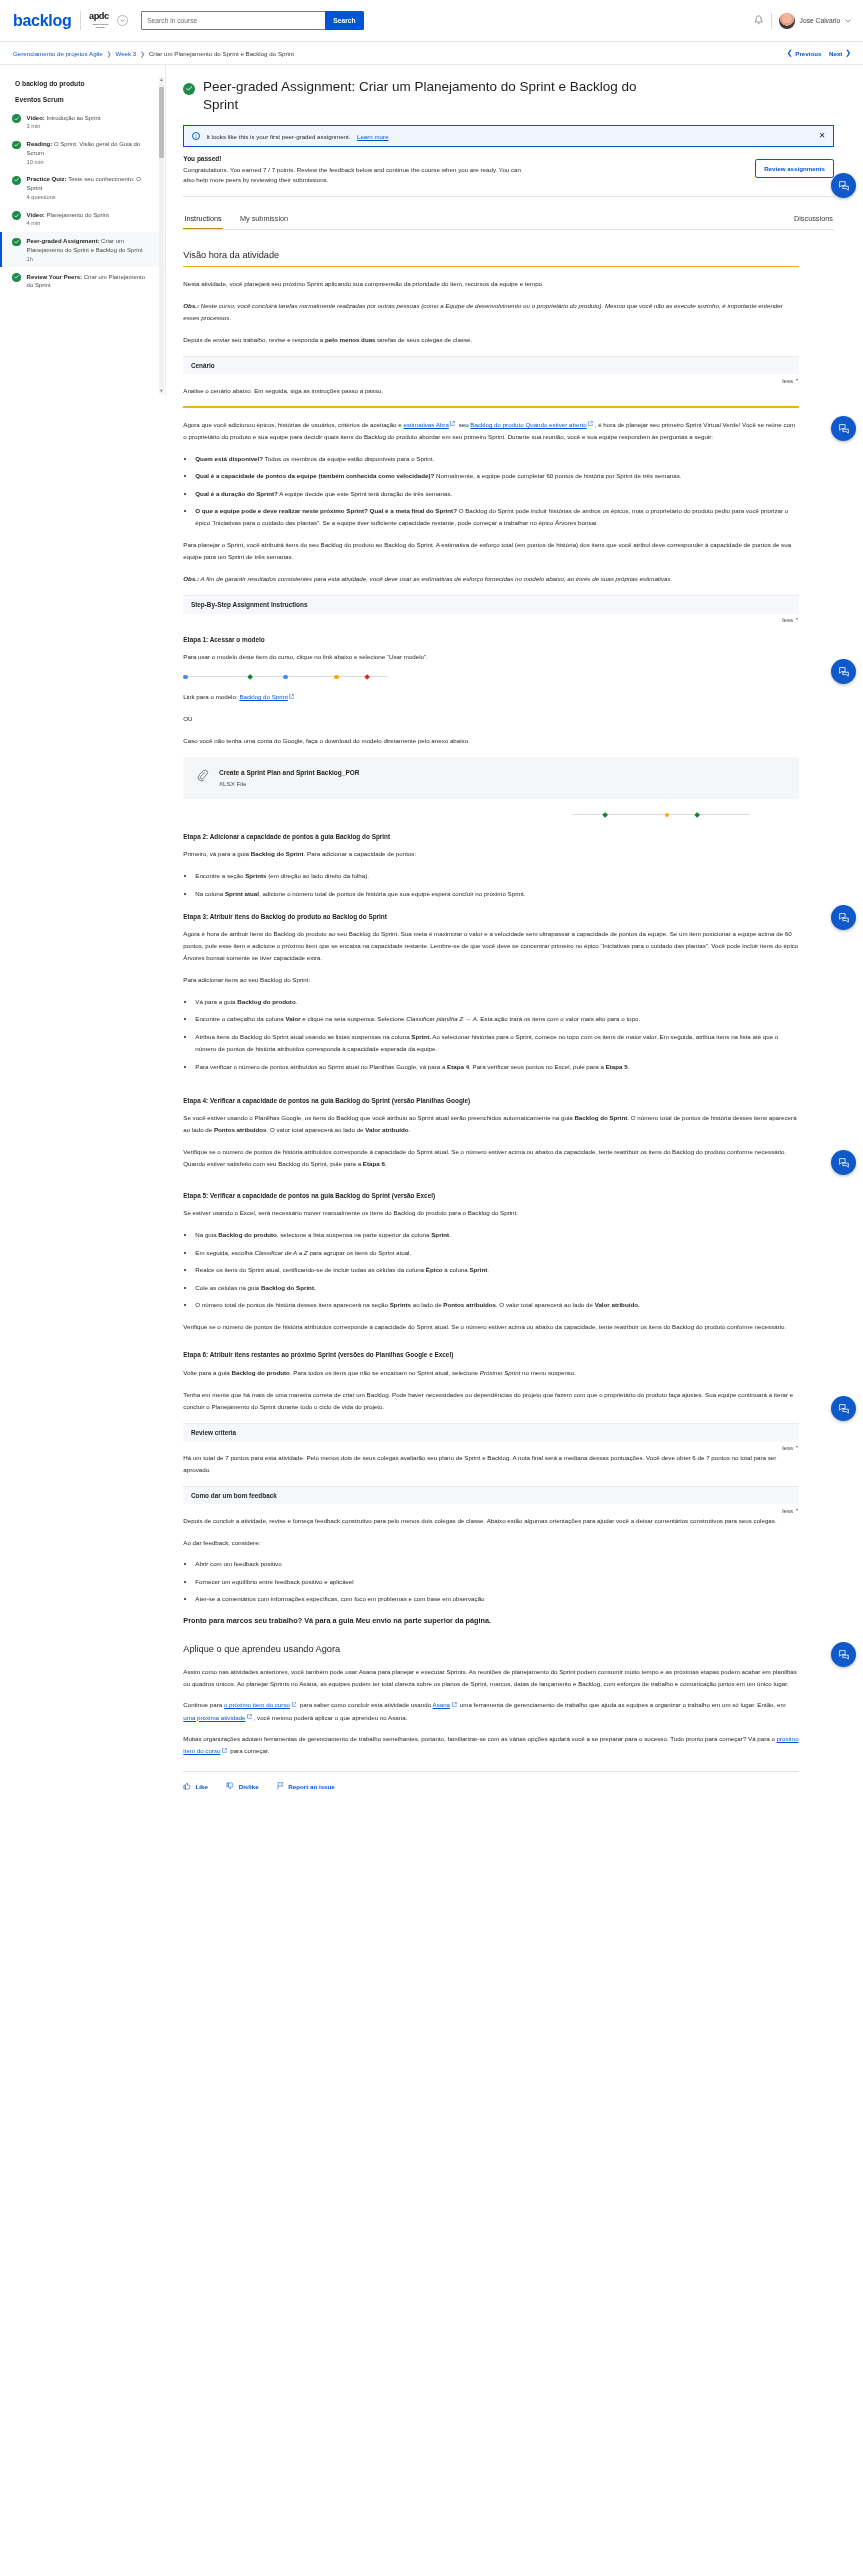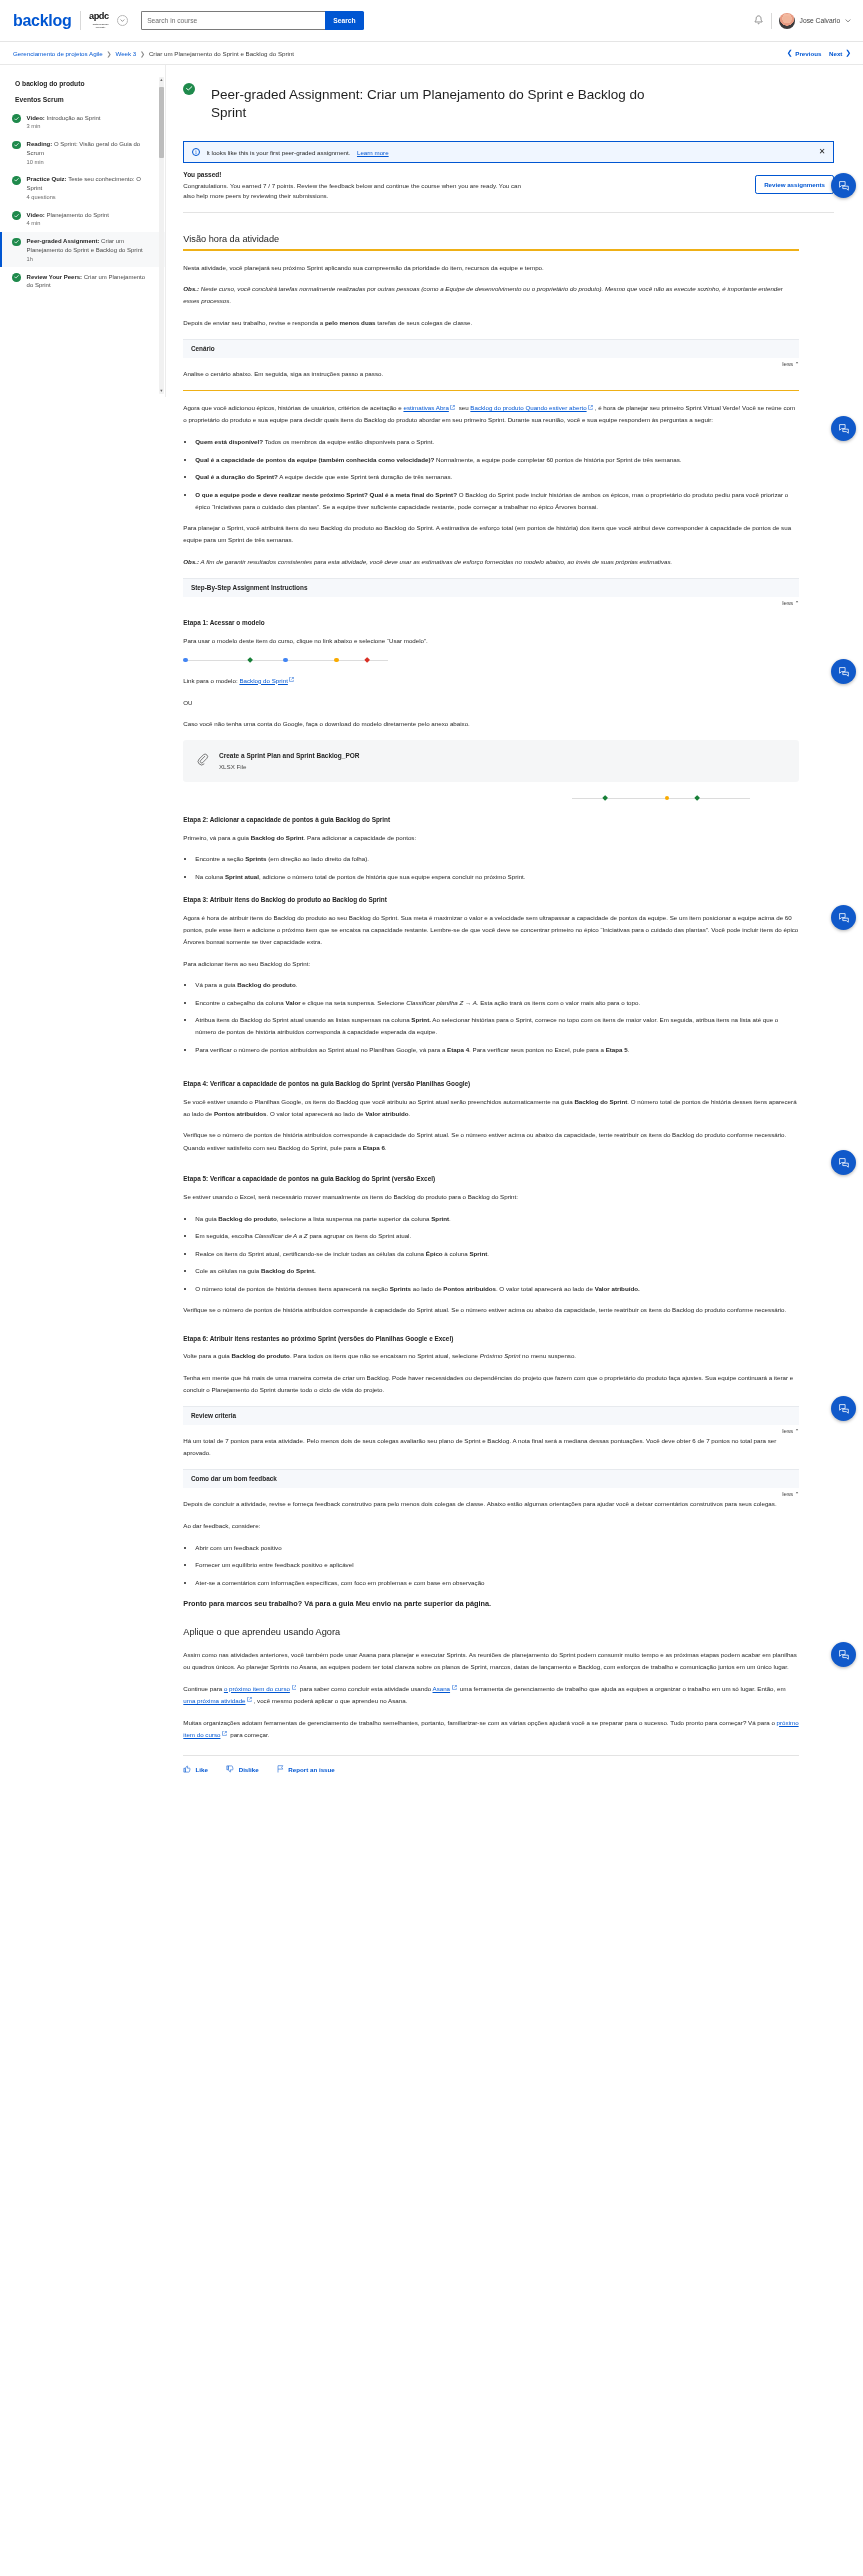--- a/index.html
+++ b/index.html
@@ -135,21 +135,21 @@
 
   
   .main{ flex:1; padding:13px 30px 0 17.3px; position:relative; min-width:0;}
 
   .title-row{ display:flex; gap:7.6px; align-items:flex-start; }
   .title-chk{
     width:12px;height:12px;border-radius:50%;background:#1f8a4c;flex:none;
     display:flex;align-items:center;justify-content:center;margin-top:4.9px;
   }
   h1.page-title{
-    margin:8px; font-size:13.5px; line-height:1.3; font-weight:400; color:#1f1f1f;
+    margin:0; font-size:13.5px; line-height:1.3; font-weight:400; color:#1f1f1f;
     font-family:"Liberation Sans", sans-serif; max-width:437px;
   }
 
   .info-banner{
     margin-top:12px; border:0.5px solid #0056D2; background:#f0f6ff;
     display:flex; align-items:center; gap:6.5px;
     padding:6px 7.6px; font-size:6.2px; color:#1f1f1f;
   }
   .info-icon{
     width:8px;height:8px;border:0.7px solid #0056D2;border-radius:50%;
@@ -397,20 +397,25 @@
     </div>
 
     <div class="passed">
       <div class="passed-txt">
         <div class="passed-title">You passed!</div>
         <div class="passed-body">Congratulations. You earned 7 / 7 points. Review the feedback below and continue the course when you are ready. You can also help more peers by reviewing their submissions.</div>
       </div>
       <button class="btn-outline">Review assignments</button>
     </div>
 
+    <div class="tabs">
+      <div class="tab active">Instructions</div>
+      <div class="tab">My submission</div>
+      <div class="tab tab-right">Discussions</div>
+    </div>
 
     <div class="content">
 
       <h2 class="sec">Visão hora da atividade</h2>
       <div class="gold-rule"></div>
 
       <p class="tx">Nesta atividade, você planejará seu próximo Sprint aplicando sua compreensão da prioridade do item, recursos da equipe e tempo.</p>
       <p class="tx"><b><i>Obs.:</i></b><i> Neste curso, você concluirá tarefas normalmente realizadas por outras pessoas (como a Equipe de desenvolvimento ou o proprietário do produto). Mesmo que você não as execute sozinho, é importante entender esses processos.</i></p>
       <p class="tx"><span>Depois de enviar seu trabalho, revise e responda a </span><b>pelo menos duas</b><span> tarefas de seus colegas de classe.</span></p>
 

